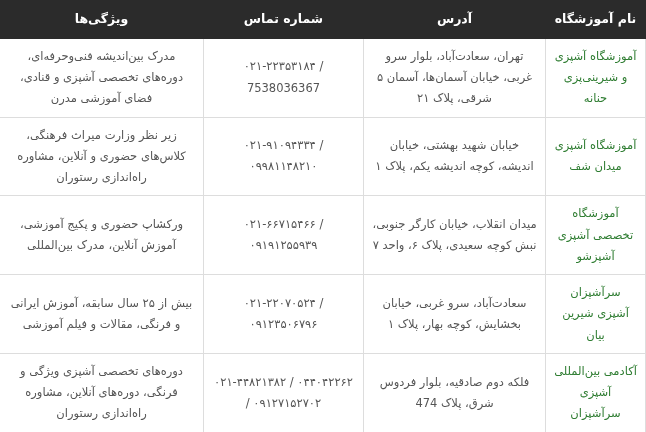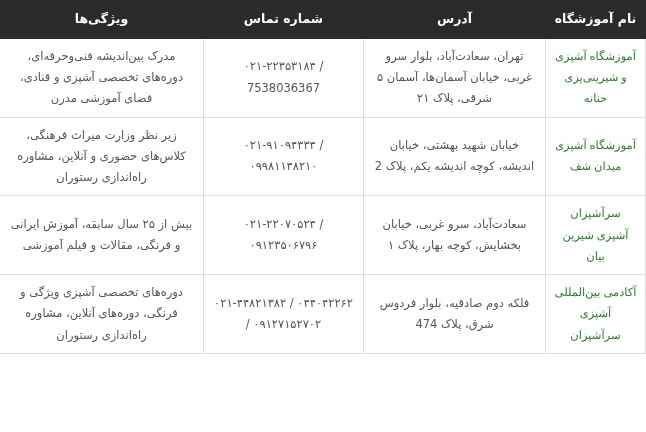--- a/index.html
+++ b/index.html
@@ -37,21 +37,20 @@
     color: #555555;
     font-size: 11.5px;
     line-height: 1.85;
     text-align: center;
     vertical-align: middle;
     padding: 7px 8px;
   }
   table.data-table tbody td.col-name {
     color: #2f7d32;
     font-size: 11.5px;
-    font-family: Liberation Serif, serif;
   }
   table.data-table tbody td.col-phone {
     direction: ltr;
     unicode-bidi: embed;
   }
   col.c-name { width: 100px; }
   col.c-addr { width: 182px; }
   col.c-phone { width: 160px; }
   col.c-feat  { width: 204px; }
 </style>
@@ -76,23 +75,29 @@
     </thead>
     <tbody>
       <tr>
         <td class="col-name">آموزشگاه آشپزی و شیرینی‌پزی حنانه</td>
         <td>تهران، سعادت‌آباد، بلوار سرو غربی، خیابان آسمان‌ها، آسمان ۵ شرقی، پلاک ۲۱</td>
         <td class="col-phone">۰۲۱-۲۲۳۵۳۱۸۴ / 7538036367</td>
         <td>مدرک بین‌اندیشه فنی‌وحرفه‌ای، دوره‌های تخصصی آشپزی و قنادی، فضای آموزشی مدرن</td>
       </tr>
       <tr>
         <td class="col-name">آموزشگاه آشپزی میدان شف</td>
-        <td>خیابان شهید بهشتی، خیابان اندیشه، کوچه اندیشه یکم، پلاک 2</td>
+        <td>خیابان شهید بهشتی، خیابان اندیشه، کوچه اندیشه یکم، پلاک ۱</td>
         <td class="col-phone">۰۲۱-۹۱۰۹۴۳۳۴ / ۰۹۹۸۱۱۴۸۲۱۰</td>
         <td>زیر نظر وزارت میراث فرهنگی، کلاس‌های حضوری و آنلاین، مشاوره راه‌اندازی رستوران</td>
+      </tr>
+      <tr>
+        <td class="col-name">آموزشگاه تخصصی آشپزی آشپزشو</td>
+        <td>میدان انقلاب، خیابان کارگر جنوبی، نبش کوچه سعیدی، پلاک ۶، واحد ۷</td>
+        <td class="col-phone">۰۲۱-۶۶۷۱۵۴۶۶ / ۰۹۱۹۱۲۵۵۹۳۹</td>
+        <td>ورکشاپ حضوری و پکیج آموزشی، آموزش آنلاین، مدرک بین‌المللی</td>
       </tr>
       <tr>
         <td class="col-name">سرآشپزان آشپزی شیرین بیان</td>
         <td>سعادت‌آباد، سرو غربی، خیابان بخشایش، کوچه بهار، پلاک ۱</td>
         <td class="col-phone">۰۲۱-۲۲۰۷۰۵۲۴ / ۰۹۱۲۳۵۰۶۷۹۶</td>
         <td>بیش از ۲۵ سال سابقه، آموزش ایرانی و فرنگی، مقالات و فیلم آموزشی</td>
       </tr>
       <tr>
         <td class="col-name">آکادمی بین‌المللی آشپزی سرآشپزان</td>
         <td>فلکه دوم صادقیه، بلوار فردوس شرق، پلاک 474</td>

